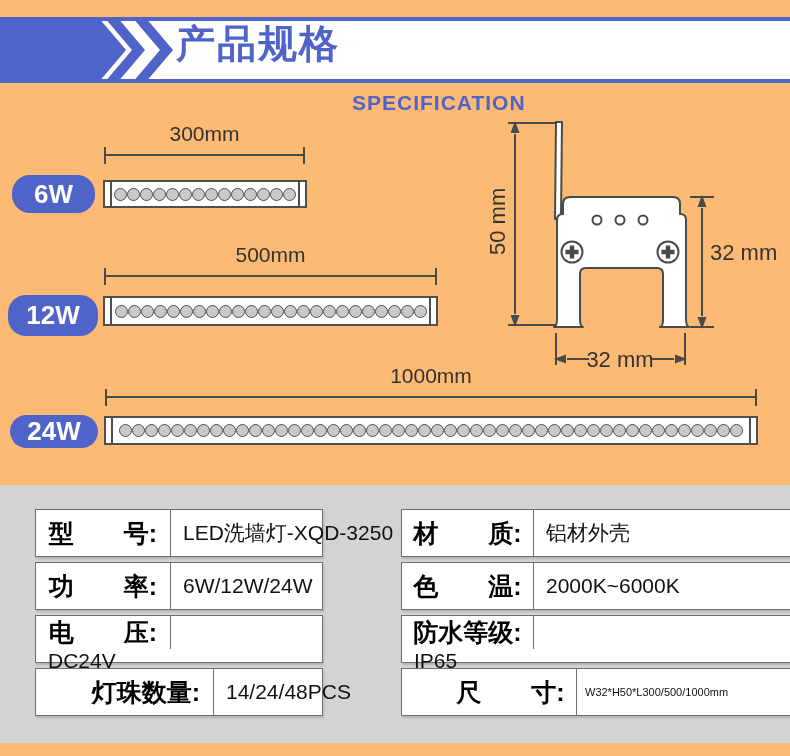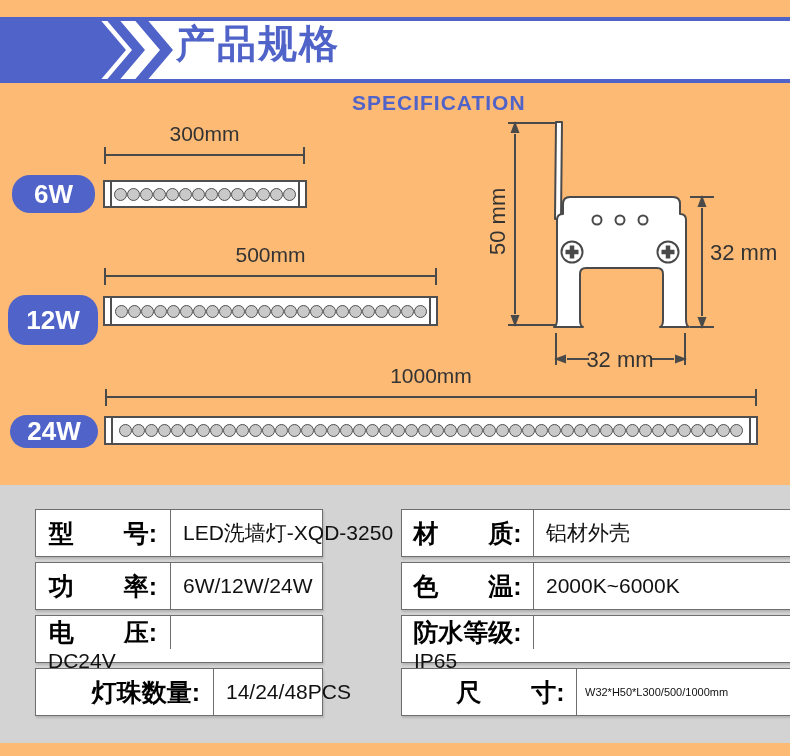--- a/index.html
+++ b/index.html
@@ -23,21 +23,21 @@
   .chev2{left:132px;}
   .title-cn{position:absolute;left:176px;top:24px;font-size:39px;line-height:1;font-weight:bold;
             color:var(--accent);letter-spacing:2px;white-space:nowrap;}
   .title-en{position:absolute;left:352px;top:52px;font-size:21px;line-height:1;font-weight:bold;
             color:var(--accent);letter-spacing:1px;white-space:nowrap;margin-top:40px;}
 
   
   .badge{position:absolute;background:var(--accent);color:#fff;font-weight:bold;font-size:26px;
          border-radius:18px;display:flex;align-items:center;justify-content:center;}
   .badge-0{left:12px;top:175px;width:83px;height:38px;}
-  .badge-1{left:8px;top:295px;width:90px;height:50px;}
+  .badge-1{left:8px;top:295px;width:90px;height:41px;}
   .badge-2{left:10px;top:415px;width:88px;height:33px;}
 
   
   .dim{position:absolute;height:17px;border-left:2px solid var(--line);border-right:2px solid var(--line);box-sizing:border-box;}
   .dim .dimline{position:absolute;left:0;right:0;top:7px;height:2px;background:var(--line);}
   .dim .dimlabel{position:absolute;left:0;width:100%;top:-24px;text-align:center;font-size:21px;color:#333;line-height:1;}
   .dim-0{left:104px;top:147px;width:201px;}
   .dim-1{left:104px;top:268px;width:333px;}
   .dim-2{left:105px;top:389px;width:652px;}
 

